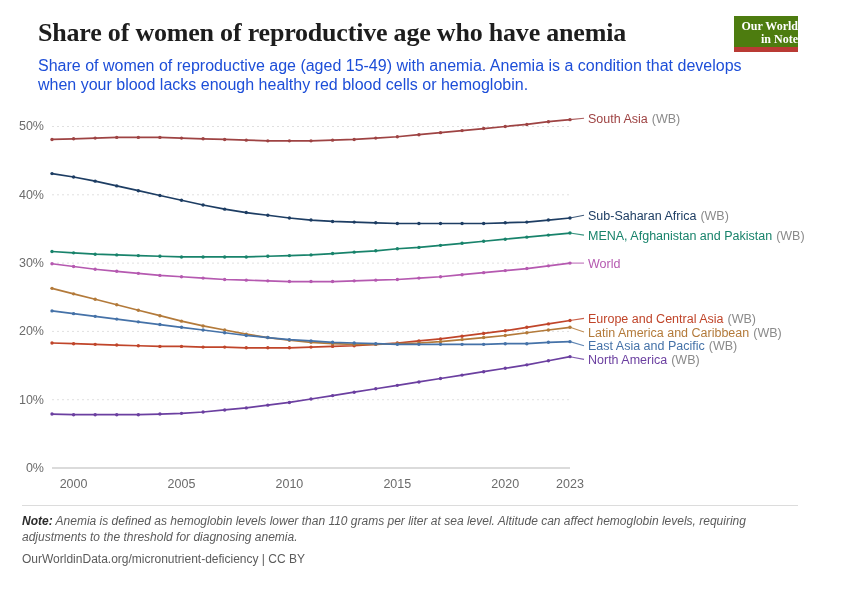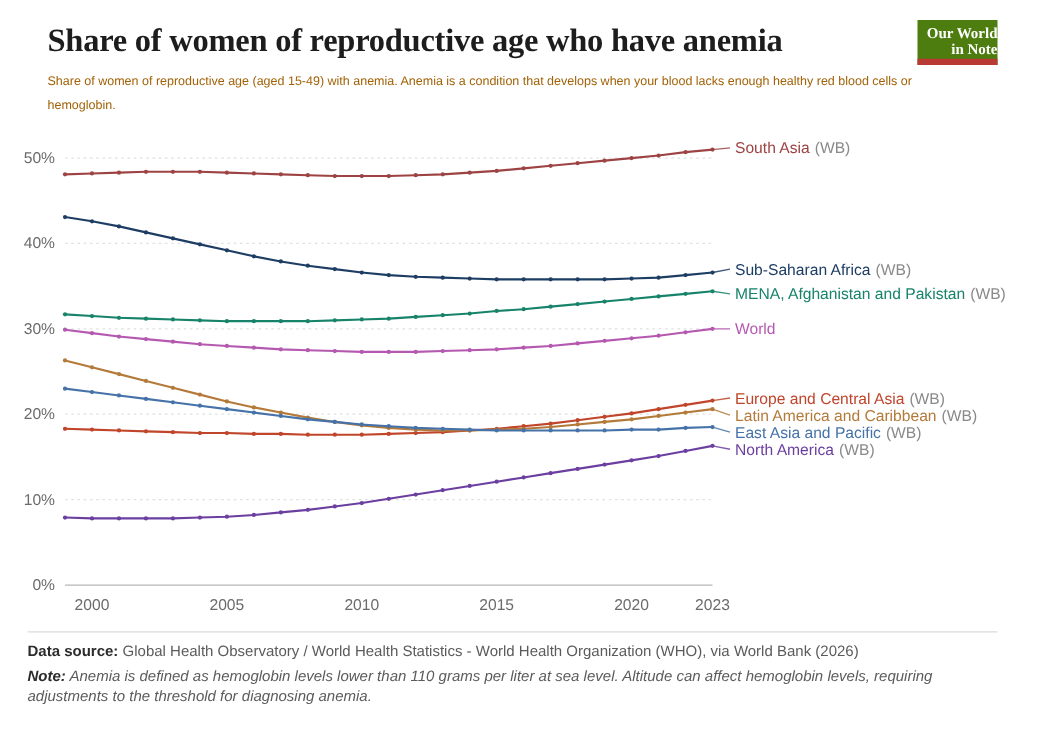--- a/index.html
+++ b/index.html
@@ -11,21 +11,21 @@
     overflow:hidden;
     position:relative;
   }
   .wrap{position:relative;width:820px;height:600px;box-sizing:border-box;padding:18px 22px 0 38px;}
   h1.title{
     font-family:"Liberation Serif", serif;
     font-size:26px;line-height:30px;font-weight:700;margin:0 0 8px 0;color:#1d1d1d;
     letter-spacing:-0.2px;
   }
   .subtitle{
-    font-size:10px;line-height:19px;color:#a16207;margin:0;max-width:720px;
+    font-size:16px;line-height:19px;color:#1d4ed8;margin:0;max-width:720px;
   }
   .owid-logo{
     position:absolute;right:22px;top:16px;width:64px;height:36px;background:#4d7c0f;
     color:#fff;font-family:"Liberation Serif", serif;font-weight:700;font-size:12px;
     line-height:13px;text-align:right;padding-top:4px;box-sizing:border-box;
   }
   .owid-logo .bar{position:absolute;left:0;bottom:0;width:100%;height:5px;background:#b93a34;}
   .chart-area{position:absolute;left:0;top:94px;width:850px;height:404px;}
   svg.plot{display:block;}
   .ytick{font-size:12.5px;fill:#6b6b6b;font-family:"Liberation Sans", sans-serif;}
@@ -317,23 +317,20 @@
           <circle cx="548.42" cy="266.77" r="1.7" fill="#6b3fa0" class="serie-dot"></circle>
           <circle cx="570.00" cy="262.67" r="1.7" fill="#6b3fa0" class="serie-dot"></circle>
           <line x1="570" y1="262.6679245283019" x2="584" y2="265.4" stroke="#6b3fa0" stroke-width="1.1" opacity="0.85"></line>
           <text x="588" y="269.9" class="label" fill="#6b3fa0"><tspan>North America</tspan><tspan class="wb" dx="4">(WB)</tspan></text>
         </g>
       </svg>
   </div>
 
   <div class="footer">
     <div class="rule"></div>
-    <div class="src">
-      <b>Data source:</b>
-      <span>Global Health Observatory / World Health Statistics - World Health Organization (WHO), via World Bank (2026)</span>
-    </div>
     <div class="note">
       <b>Note:</b>
       <span>Anemia is defined as hemoglobin levels lower than 110 grams per liter at sea level. Altitude can affect hemoglobin levels, requiring adjustments to the threshold for diagnosing anemia.</span>
     </div>
+    <div class="link">OurWorldinData.org/micronutrient-deficiency | CC BY</div>
   </div>
 
 </div>
 
 </body></html>

